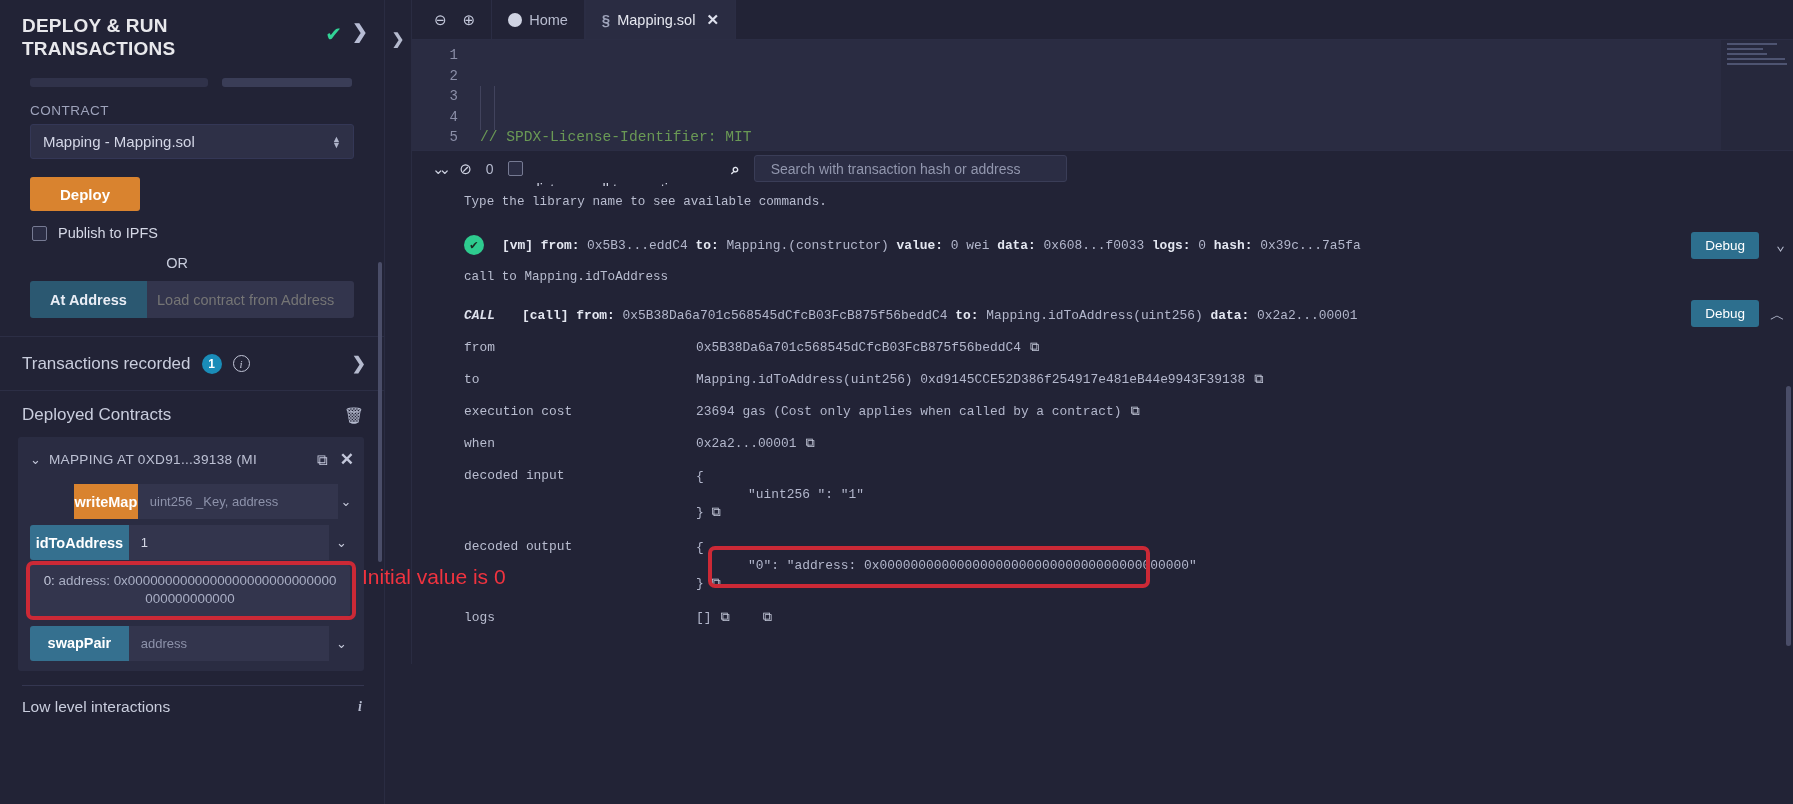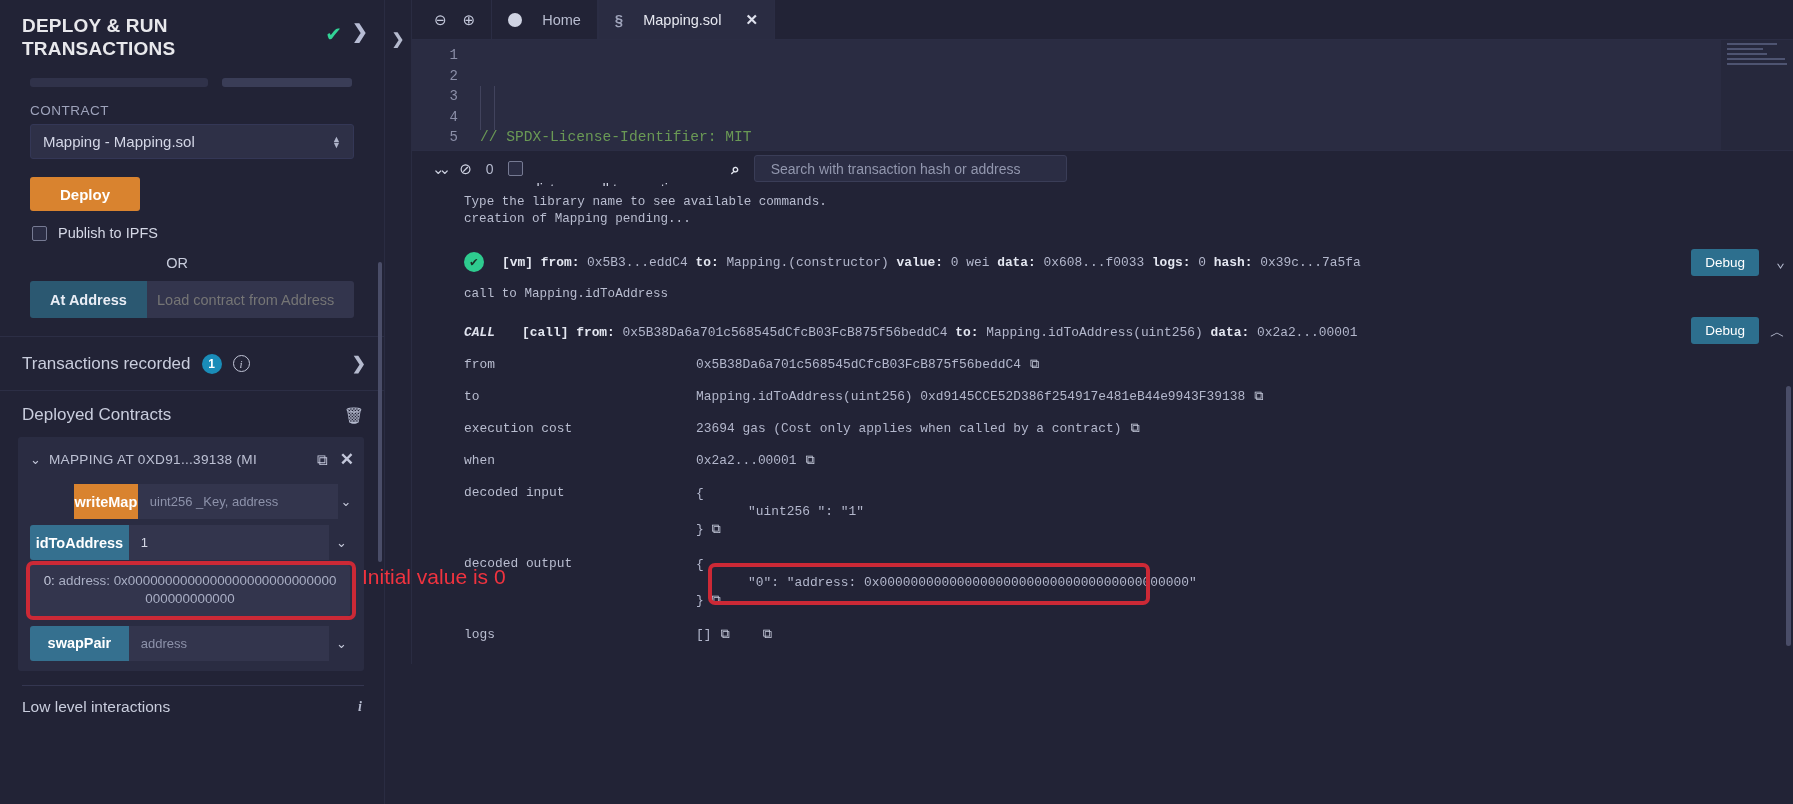--- a/index.html
+++ b/index.html
@@ -153,21 +153,21 @@
   .right-inner { flex:1; display:flex; flex-direction:column; min-width:0; }
 
   
   .tabbar {
     height: 40px; background: #222336; display: flex; align-items: stretch;
     border-bottom: 1px solid #2b2d44;
   }
   .zoom-btns { display:flex; align-items:center; gap: 16px; padding: 0 16px 0 22px; }
   .zbtn { color:#c3c7da; font-size:15px; }
   .tab {
-    display:flex; align-items:center; gap:20px; padding: 0 16px;
+    display:flex; align-items:center; gap:7px; padding: 0 16px;
     font-size: 14.5px; color:#b9bdd0; border-right:1px solid #2b2d44;
     border-left:1px solid #2b2d44;
   }
   .tab.active { background:#2a2c42; color:#e6e8f0; }
   .tab .dot-icon { width:14px;height:14px;border-radius:50%; background:#cfd3e2; display:inline-block;}
   .tab .sol-icon { color:#9fa4bb; font-size:15px; font-weight:700; }
   .tab .x { color:#dfe2ee; font-size:15px; font-weight:700; margin-left:4px;}
 
   
   .editor { background:#2a2c42; position:relative; height: 110px; display:flex; overflow:hidden;}
@@ -390,21 +390,20 @@
           <span class="tt-icon">⊘</span>
           <span class="tt-zero">0</span>
           <span class="tt-chk"></span>
           <span class="tt-label">listen on all transactions</span>
           <span class="tt-search-icon">⌕</span>
           <input class="tt-search" placeholder="Search with transaction hash or address" style="">
         </div>
 
         <div class="terminal">
           <div class="t-line">Type the library name to see available commands.</div>
-          <div class="t-line">creation of Mapping pending...</div>
 
           <div class="tx-block">
             <div class="tx-row">
               <span class="ok-badge">✔</span>
               <span class="tx-text" id="deploytx"><b>[vm] </b><b>from: </b><span>0x5B3...eddC4 </span><b>to: </b><span>Mapping.(constructor) </span><b>value: </b><span>0 wei </span><b>data: </b><span>0x608...f0033 </span><b>logs: </b><span>0 </span><b>hash: </b><span>0x39c...7a5fa</span></span>
               <button class="debug-btn">Debug</button>
               <span class="chev-right">⌄</span>
             </div>
             <div class="t-line" style="margin-top:14px">call to Mapping.idToAddress</div>
           </div>

